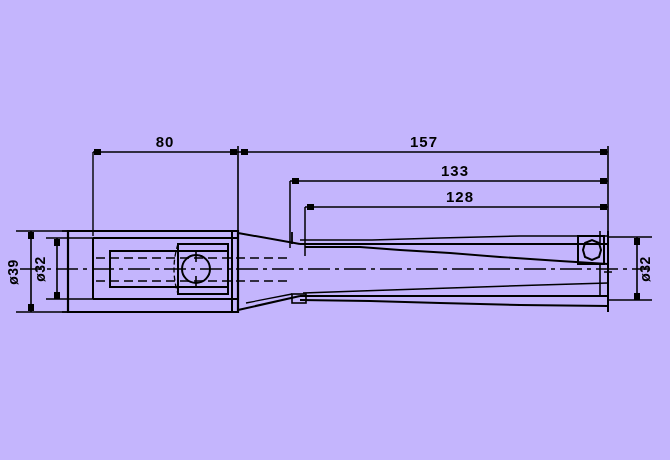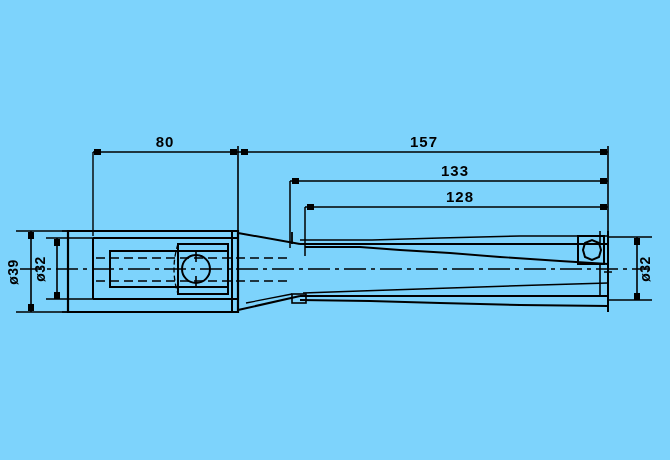--- a/index.html
+++ b/index.html
@@ -4,21 +4,21 @@
 <style>
   html, body {
     margin: 0;
     padding: 0;
     background: #ffffff;
   }
   #canvas-wrap {
     position: relative;
     width: 670px;
     height: 460px;
-    background: #7dd3fc;
+    background: #c4b5fd;
     overflow: hidden;
     font-family: "Liberation Sans", sans-serif;
   }
   svg.drawing {
     position: absolute;
     left: 0;
     top: 0;
     width: 670px;
     height: 460px;
   }

